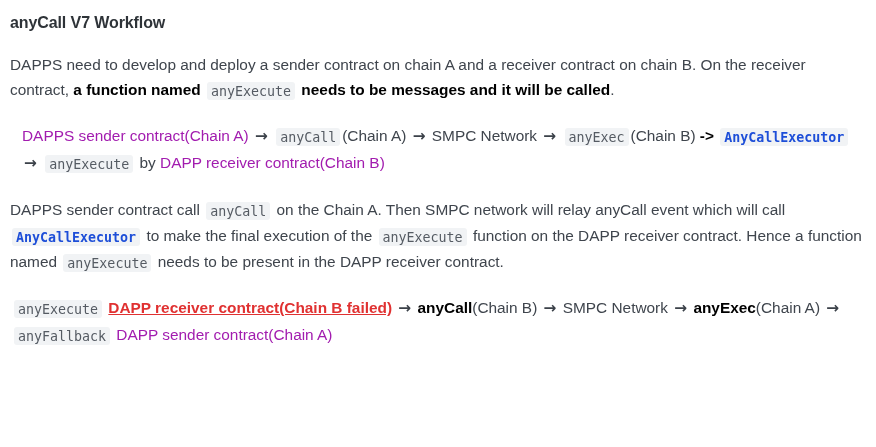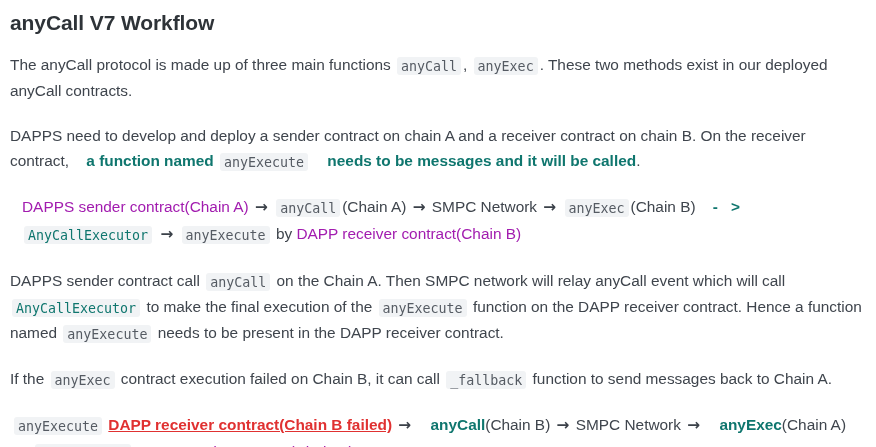--- a/index.html
+++ b/index.html
@@ -13,21 +13,21 @@
     overflow: hidden;
     font-family: "Liberation Sans", sans-serif;
     color: #3b4149;
     -webkit-font-smoothing: antialiased;
   }
   .page {
     padding: 6px 12px 0 10px;
     box-sizing: border-box;
   }
   h1.doc-title {
-    font-size: 21px;
+    font-size: 16px;
     line-height: 26px;
     font-weight: bold;
     color: #2e3338;
     margin: 4px 0 16px 0;
     letter-spacing: -0.1px;
   }
   p.para {
     font-size: 15.4px;
     line-height: 25px;
     margin: 0 0 20px 0;
@@ -51,27 +51,26 @@
     font-family: "DejaVu Sans Mono", monospace;
     font-size: 13.3px;
     background: #f1f3f5;
     color: #555b63;
     padding: 1.5px 4px;
     border-radius: 3px;
     margin: 0 2px;
     white-space: nowrap;
   }
   code.bold, .code.bold {
-    font-weight: normal;
-    color: #0f766e;
+    font-weight: bold;
+    color: #1d4ed8;
   }
   b, strong, .b {
     font-weight: bold;
-    color: #0f766e;
-    margin-left: 13px;
+    color: #000000;
   }
   i, em, .i {
   }
   .green {
     color: #a21caf;
     font-weight: normal;
   }
   .red {
     color: #e03131;
     font-weight: bold;
@@ -84,25 +83,23 @@
     padding: 0 2px;
   }
 </style>
 </head>
 <body>
 
 <div class="page">
 
   <h1 class="doc-title">anyCall V7 Workflow</h1>
 
-  <p class="para"><span>The anyCall protocol is made up of three main functions</span> <code>anyCall</code><span>,</span> <code>anyExec</code><span>. These two methods exist in our deployed anyCall contracts.</span></p>
 
   <p class="para"><span>DAPPS need to develop and deploy a sender contract on chain A and a receiver contract on chain B. On the receiver contract,</span> <span class="b">a function named</span> <code>anyExecute</code> <span class="b">needs to be messages and it will be called</span><span>.</span></p>
 
   <p class="flow"><span class="green">DAPPS sender contract(Chain A)</span> <span class="arrow">→</span> <code>anyCall</code><span>(Chain A)</span> <span class="arrow">→</span> <span class="i">SMPC Network</span> <span class="arrow">→</span> <code>anyExec</code><span>(Chain B)</span> <span class="b">-</span><span class="b">&gt;</span> <code class="bold">AnyCallExecutor</code> <span class="arrow">→</span> <code>anyExecute</code> <span>by</span> <span class="green">DAPP receiver contract(Chain B)</span></p>
 
   <p class="para"><span>DAPPS sender contract call</span> <code>anyCall</code> <span>on the Chain A. Then SMPC network will relay anyCall event which will call</span> <code class="bold">AnyCallExecutor</code> <span>to make the final execution of the</span> <code>anyExecute</code> <span>function on the DAPP receiver contract. Hence a function named</span> <code>anyExecute</code> <span>needs to be present in the DAPP receiver contract.</span></p>
 
-  <p class="para"><span>If the</span> <code>anyExec</code> <span>contract execution failed on Chain B, it can call</span> <code>_fallback</code> <span>function to send messages back to Chain A.</span></p>
 
   <p class="flow-last"><code>anyExecute</code> <span class="red">DAPP receiver contract(Chain B failed)</span> <span class="arrow">→</span> <span class="b">anyCall</span><span>(Chain B)</span> <span class="arrow">→</span> <span class="i">SMPC Network</span> <span class="arrow">→</span> <span class="b">anyExec</span><span>(Chain A)</span> <span class="arrow">→</span> <code>anyFallback</code> <span class="green">DAPP sender contract(Chain A)</span></p>
 
 </div>
 
 </body></html>

